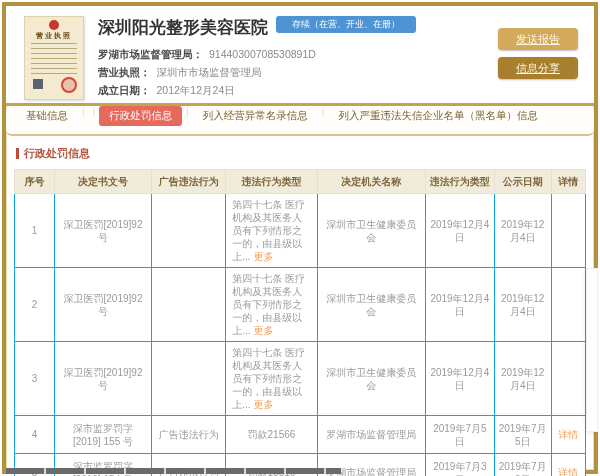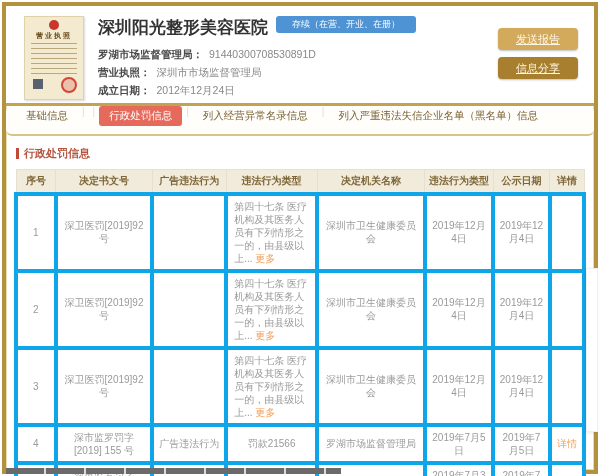--- a/index.html
+++ b/index.html
@@ -43,21 +43,21 @@
   .tab-sep { color:#ddd; font-size:10px; margin:0 4px; }
 
   
   .content { padding:8px 8px 0 8px; }
   .section-title-row { display:flex; align-items:center; margin:2px 0 8px 2px; }
   .stbar { width:3px; height:11px; background:#c04a38; margin-right:5px; }
   .stlabel { font-size:11px; font-weight:bold; color:#b3553f; }
   table { width:100%; border-collapse:collapse; table-layout:fixed; }
   th { background:#f1ebdc; color:#7d6535; font-size:10px; font-weight:bold;
     height:24px; border:1px solid #e7e0d0; }
-  td { border:4px solid #0ea5e9; font-size:10px; color:#9a9a9a; text-align:center;
+  td { border:1px solid #0ea5e9; font-size:10px; color:#9a9a9a; text-align:center;
     padding:2px 4px; vertical-align:middle; line-height:13px; background:#fff; }
   tr.tall td { height:58px; }
   tr.short td { height:38px; }
   td.left { text-align:left; padding:4px 6px; }
   .link { color:#f19e58; cursor:pointer; }
   .c0{width:7%}.c1{width:17%}.c2{width:13%}.c3{width:16%}
   .c4{width:19%}.c5{width:12%}.c6{width:10%}.c7{width:6%}
 
   
   .floating-panel { position:absolute; top:262px; right:-4px; width:12px; height:164px;

